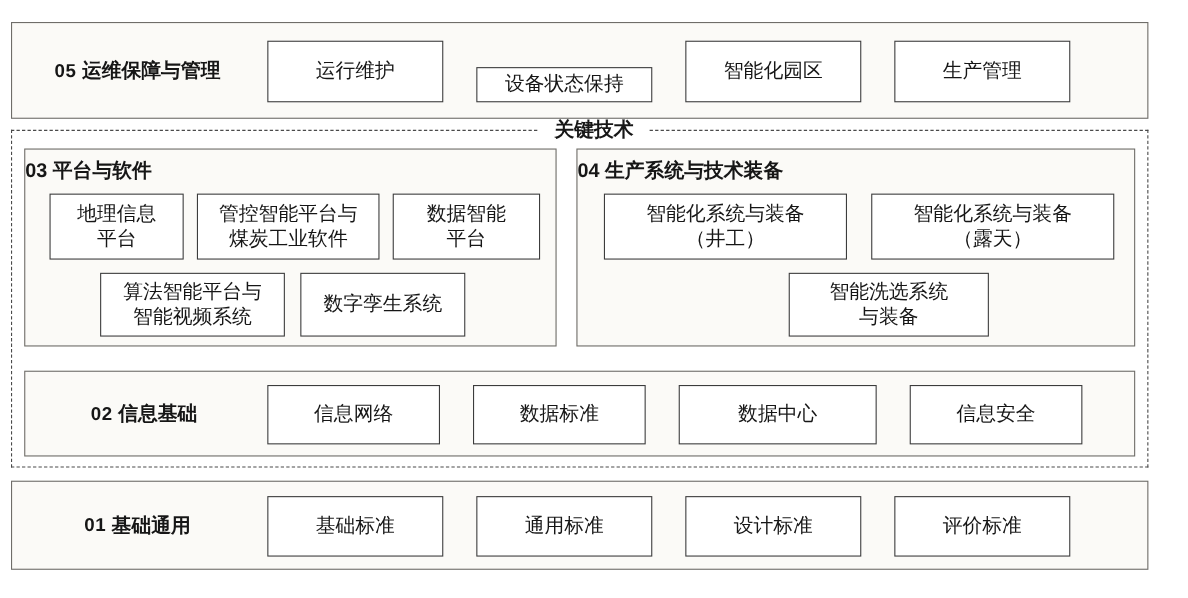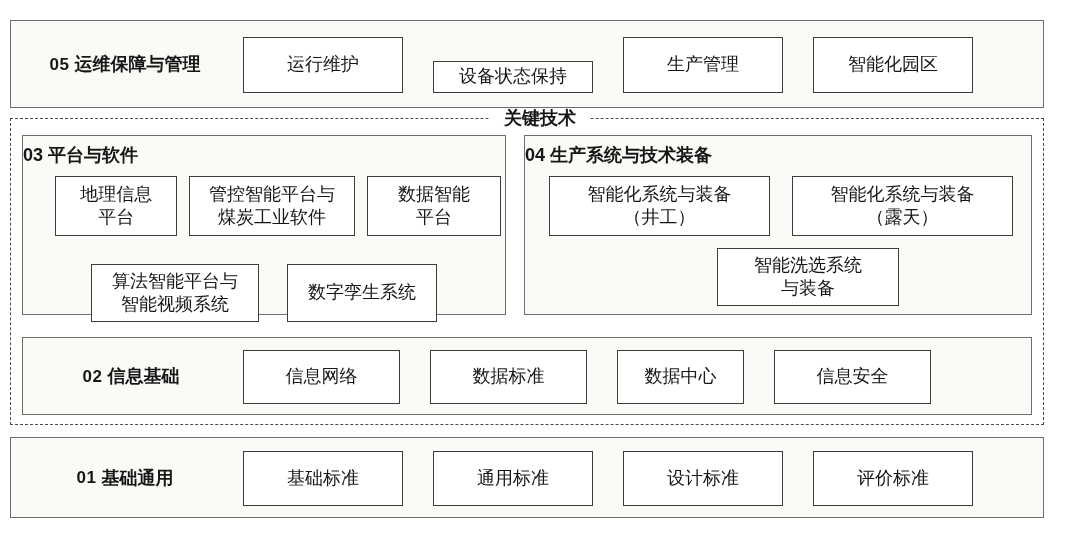--- a/index.html
+++ b/index.html
@@ -122,38 +122,38 @@
 <div id="diagram">
 
   <div class="band" style="left:10px; top:20px; width:1034px; height:88px;">
     <div class="row-label">
       <div class="num">05</div>
       <div class="name">运维保障与管理</div>
     </div>
     <div class="boxrow" style="left:232px; top:16px; width:790px; height:56px; gap:30px;">
       <div class="ibox" style="width:160px;">运行维护</div>
       <div class="ibox" style="width:160px;margin-top:24px;">设备状态保持</div>
+      <div class="ibox" style="width:160px;">智能化园区</div>
       <div class="ibox" style="width:160px;">生产管理</div>
-      <div class="ibox" style="width:160px;">智能化园区</div>
     </div>
   </div>
 
   <div id="key-tech-region"></div>
 
   <div class="panel" style="left:22px; top:135px; width:484px; height:180px;">
     <div class="panel-title">03 平台与软件</div>
-    <div class="boxrow" style="left:32px; top:40px; width:446px; height:60px; gap:12px;">
+    <div class="boxrow" style="left:22px; top:40px; width:446px; height:60px; gap:12px;">
       <div class="ibox" style="width:124px;">地理信息
 平台</div>
       <div class="ibox" style="width:168px;">管控智能平台与
 煤炭工业软件</div>
       <div class="ibox" style="width:136px;">数据智能
 平台</div>
     </div>
-    <div class="boxrow" style="left:68px; top:128px; width:368px; height:58px; gap:28px;">
+    <div class="boxrow" style="left:68px; top:112px; width:368px; height:58px; gap:14px;">
       <div class="ibox" style="width:168px;">算法智能平台与
 智能视频系统</div>
       <div class="ibox" style="width:150px;">数字孪生系统</div>
     </div>
   </div>
 
   <div class="panel" style="left:524px; top:135px; width:508px; height:180px;">
     <div class="panel-title">04 生产系统与技术装备</div>
     <div class="boxrow" style="left:24px; top:40px; width:464px; height:60px; gap:22px;">
       <div class="ibox" style="width:221px;">智能化系统与装备
@@ -168,21 +168,21 @@
   </div>
 
   <div class="band" style="left:22px; top:337px; width:1010px; height:78px;">
     <div class="row-label" style="width:216px;">
       <div class="num">02</div>
       <div class="name">信息基础</div>
     </div>
     <div class="boxrow" style="left:220px; top:12px; width:778px; height:54px; gap:30px;">
       <div class="ibox" style="width:157px;">信息网络</div>
       <div class="ibox" style="width:157px;">数据标准</div>
-      <div class="ibox" style="width:127px;">数据中心</div>
+      <div class="ibox" style="width:180px;">数据中心</div>
       <div class="ibox" style="width:157px;">信息安全</div>
     </div>
   </div>
 
   <div class="band" style="left:10px; top:437px; width:1034px; height:81px;">
     <div class="row-label">
       <div class="num">01</div>
       <div class="name">基础通用</div>
     </div>
     <div class="boxrow" style="left:232px; top:13px; width:790px; height:55px; gap:30px;">

